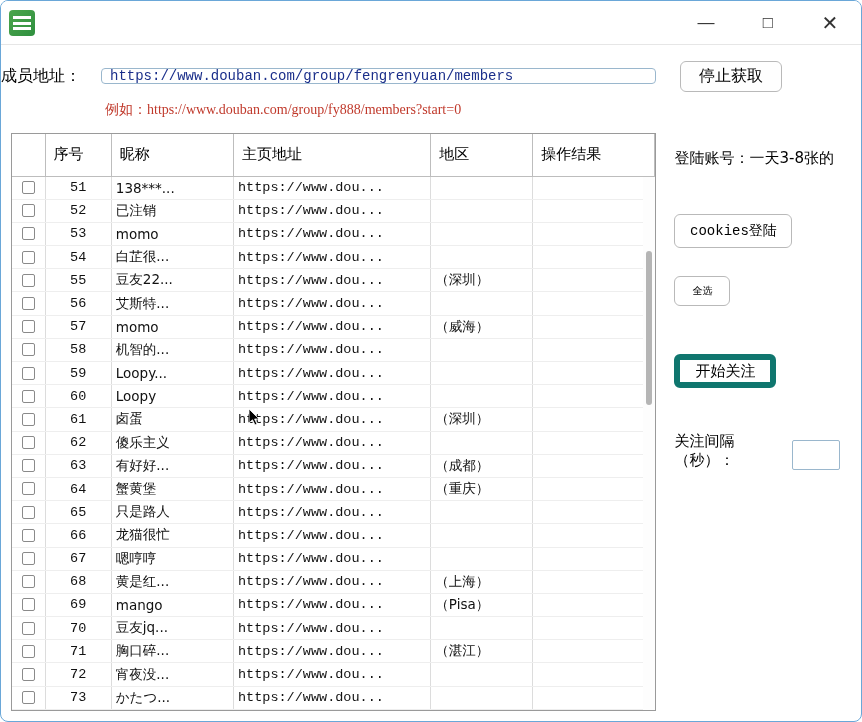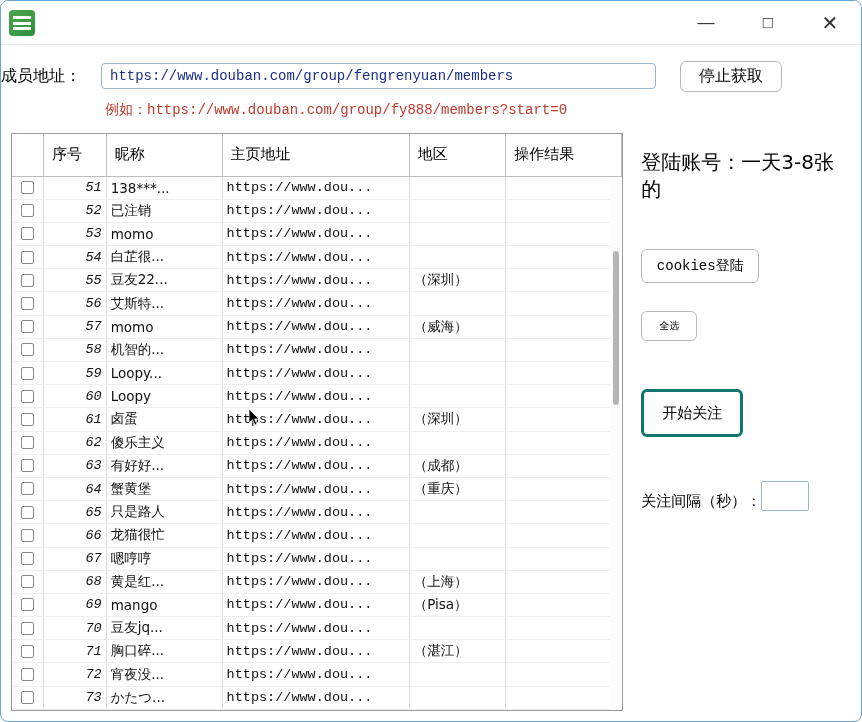--- a/index.html
+++ b/index.html
@@ -74,21 +74,21 @@
   }
   .addr-label {
     width: 100px;
     text-align: left;
     font-size: 16px;
     color: #000;
     font-weight: normal;
   }
   .addr-input {
     width: 555px;
-    height: 26px;
+    height: 16px;
     border: 1px solid #9ab7cd;
     border-radius: 4px;
     font-family: "Liberation Mono", monospace;
     font-size: 14px;
     color: #1a2e8a;
     padding: 0 8px;
     background: #fff;
     outline: none;
   }
   .stop-btn {
@@ -99,21 +99,21 @@
     border: 1px solid #b9b9b9;
     border-radius: 6px;
     font-size: 16px;
     color: #000;
     font-family: "Liberation Sans", sans-serif;
     cursor: default;
   }
   .example-row {
     height: 26px;
     padding-left: 104px;
-    font-family: Liberation Mono, monospace;
+    font-family: Liberation Serif, serif;
     font-size: 14px;
     color: #c0392b;
   }
   
   .body-area {
     display: flex;
     padding: 6px 21px 10px 10px;
     height: 590px;
   }
   .table-wrap {
@@ -152,21 +152,21 @@
     white-space: nowrap;
     overflow: hidden;
   }
   .col-chk { width: 26px; }
   .col-idx { width: 52px; }
   .col-name { width: 96px; }
   .col-home { width: 155px; }
   .col-area { width: 80px; }
   .col-res { width: 96px; }
   td.c-chk { text-align: center; border-right: none; }
-  td.c-idx { text-align: right; padding-left: 4px; border-right: none; font-style: italic; }
+  td.c-idx { text-align: center; padding-left: 4px; border-right: none; }
   th.h-first { border-right: 1px solid #bdbdbd; }
   .chk {
     display: inline-block;
     width: 13px; height: 13px;
     border: 1px solid #8a8a8a;
     border-radius: 2px;
     background: #fff;
     vertical-align: middle;
   }
   .cn { font-family: "DejaVu Sans", sans-serif; font-size: 13px; }
@@ -189,21 +189,21 @@
     border-radius: 3px;
   }
   
   .right-panel {
     flex: 1 1 auto;
     padding-left: 18px;
     position: relative;
   }
   .account-line {
     margin-top: 16px;
-    font-size: 20px;
+    font-size: 15px;
     color: #000;
     font-family: "DejaVu Sans", sans-serif;
   }
   .cookie-btn {
     margin-top: 46px;
     width: 118px; height: 34px;
     background: #fff;
     border: 1px solid #b9b9b9;
     border-radius: 6px;
     font-size: 14px;
@@ -217,23 +217,23 @@
     background: #fff;
     border: 1px solid #b9b9b9;
     border-radius: 6px;
     font-size: 10px;
     font-family: "DejaVu Sans", sans-serif;
     color: #000;
     cursor: default;
   }
   .start-btn {
     margin-top: 48px;
-    width: 102px; height: 48px;
-    background: #fff;
-    border: 3px solid #0f766e;
+    width: 102px; height: 34px;
+    background: #fff;
+    border: 6px solid #0f766e;
     border-radius: 6px;
     font-size: 15px;
     font-family: Liberation Mono, monospace;
     color: #000;
     cursor: default;
   }
   .interval-row {
     margin-top: 44px;
     display: flex;
     align-items: flex-end;

